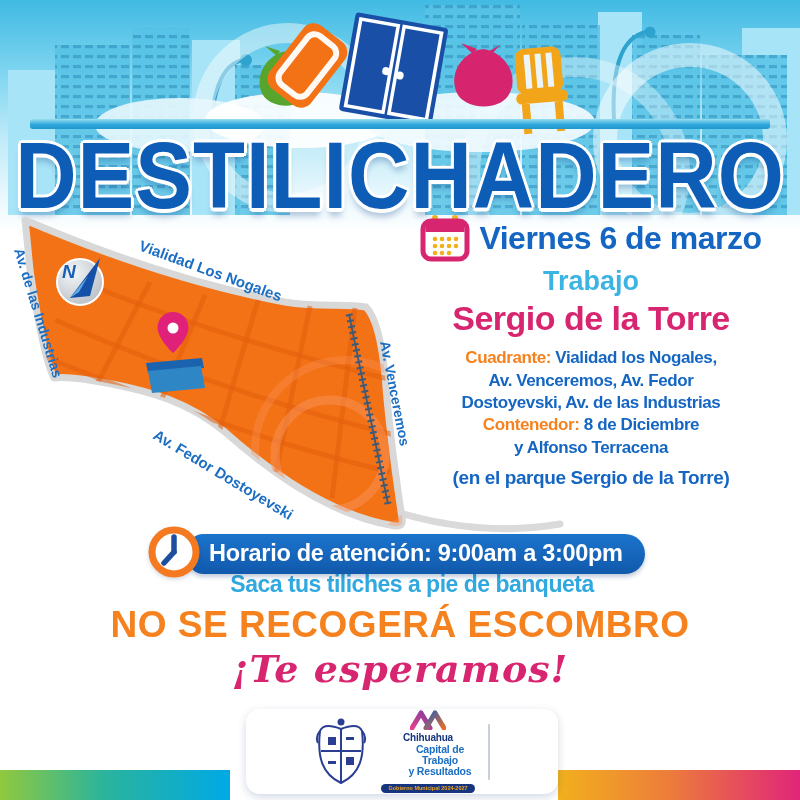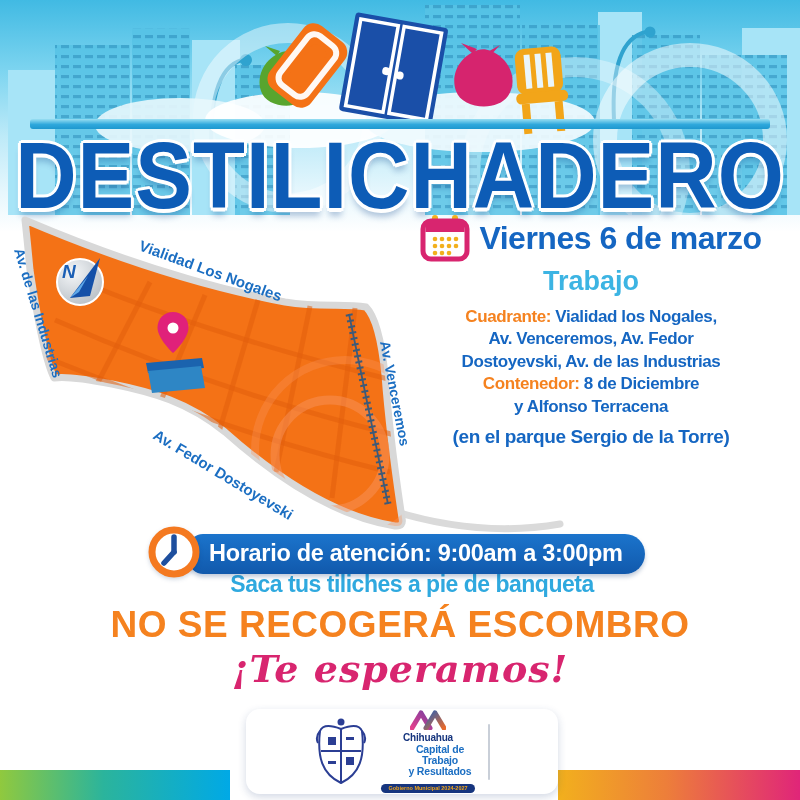--- a/index.html
+++ b/index.html
@@ -221,20 +221,21 @@
             <circle cx="29" cy="32" r="2.3"></circle>
             <circle cx="36" cy="32" r="2.3"></circle>
           <circle cx="15" cy="39" r="2.3"></circle>
             <circle cx="22" cy="39" r="2.3"></circle>
             <circle cx="29" cy="39" r="2.3"></circle>
         </g>
       </svg>
       <span class="date-text">Viernes 6 de marzo</span>
     </div>
     <div class="colonia">Trabajo</div>
+    <div class="colonia-name">Sergio de la Torre</div>
     <div class="details">
       <div><span class="lbl-orange">Cuadrante:</span> <span>Vialidad los Nogales,</span></div>
       <div>Av. Venceremos, Av. Fedor</div>
       <div>Dostoyevski, Av. de las Industrias</div>
       <div><span class="lbl-orange">Contenedor:</span> <span>8 de Diciembre</span></div>
       <div>y Alfonso Terracena</div>
     </div>
     <div class="note">(en el parque Sergio de la Torre)</div>
   </section>
 

